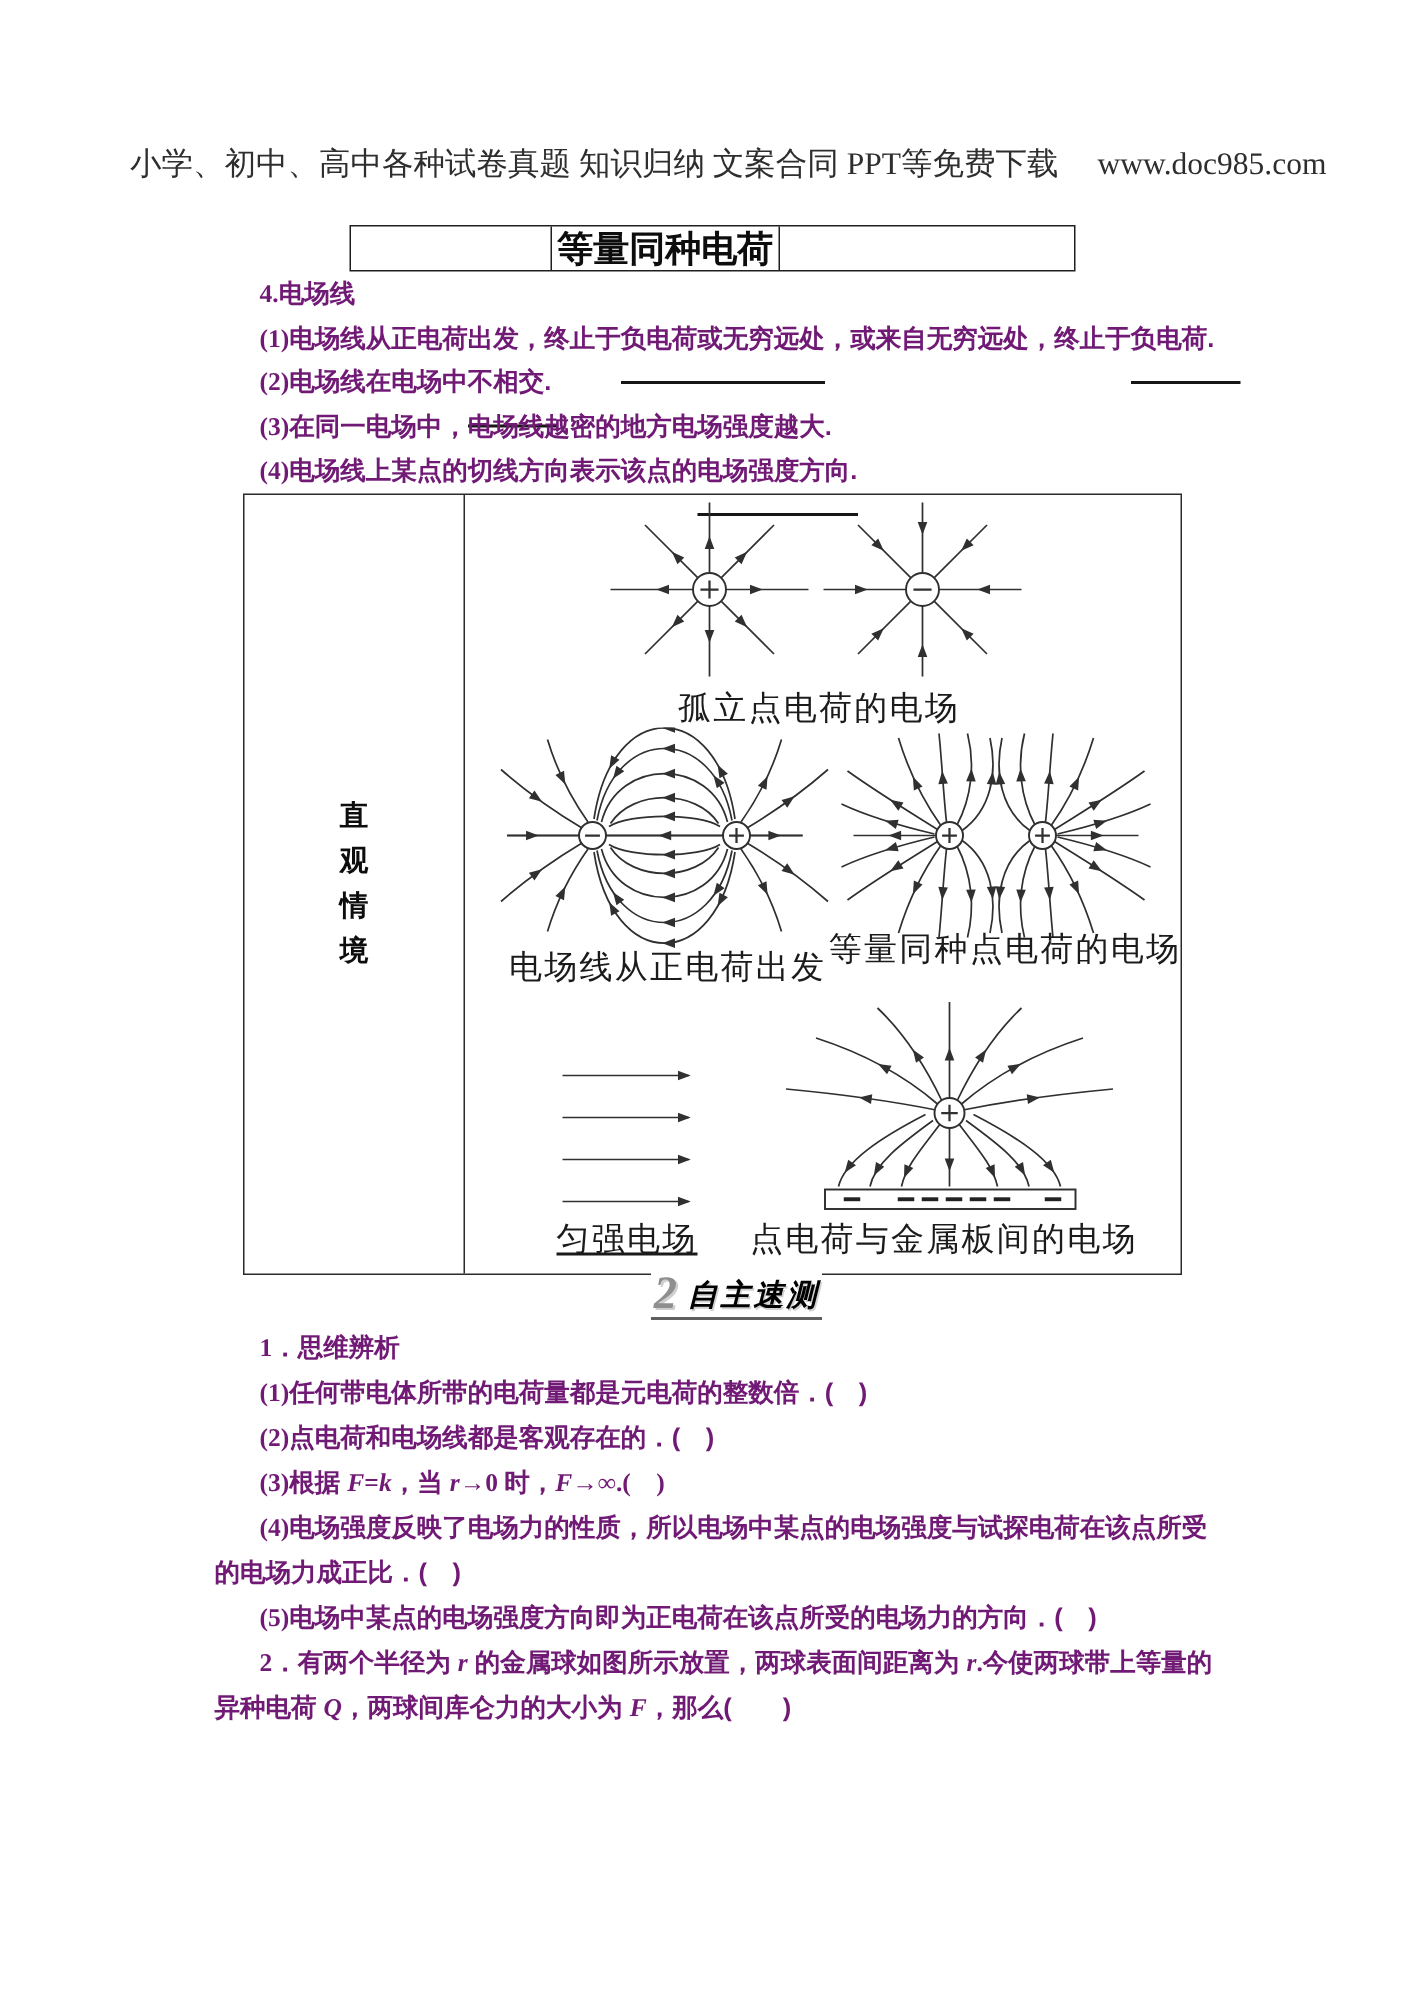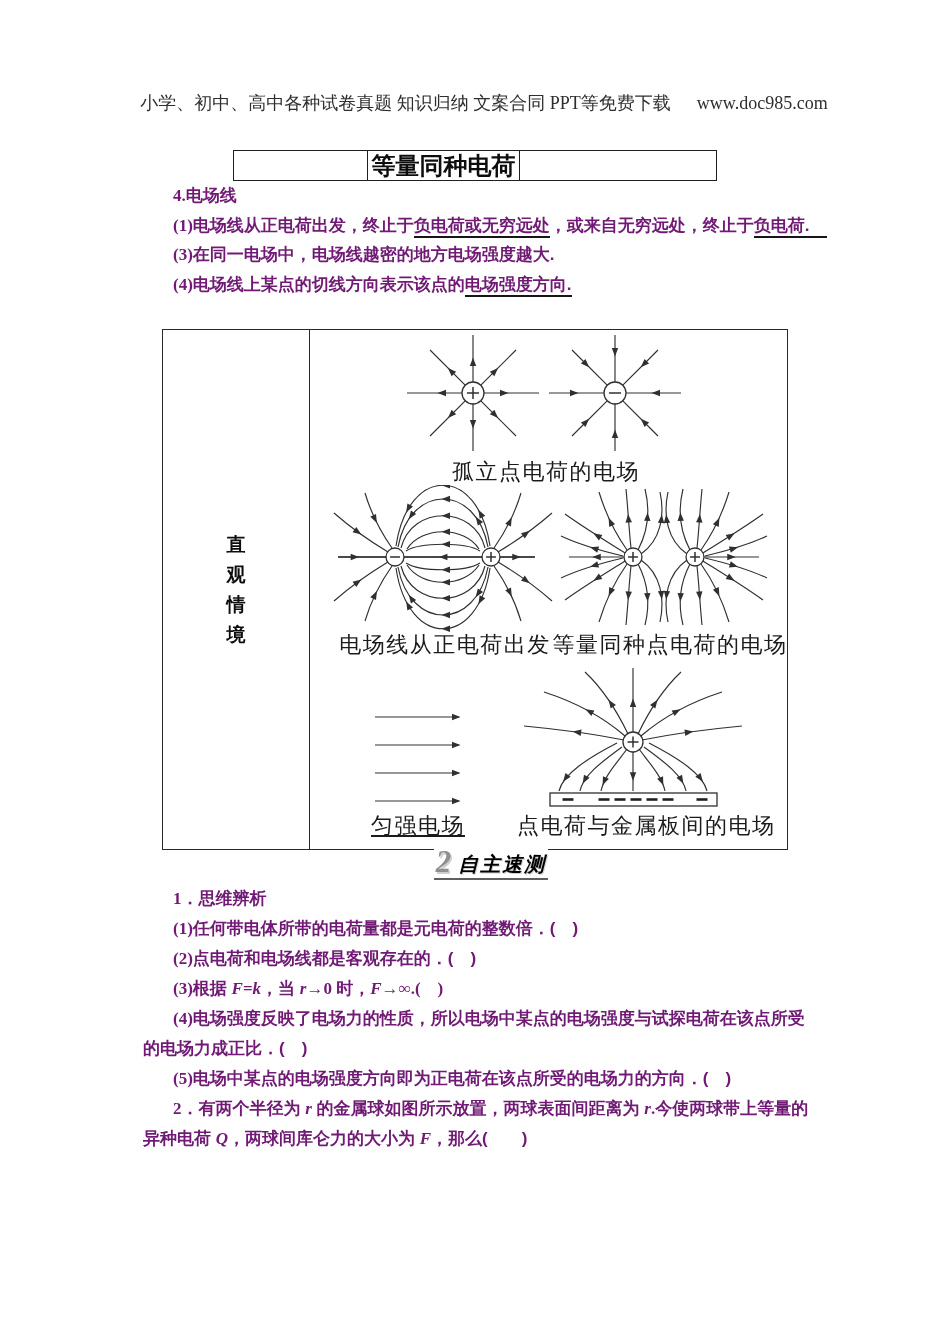--- a/index.html
+++ b/index.html
@@ -1,35 +1,35 @@
 <!DOCTYPE html>
 <html><head>
 <meta charset="utf-8">
 <style>
   html,body{margin:0;padding:0;background:#888;}
   .page{position:relative;width:950px;height:1344px;background:#ffffff;overflow:hidden;
         font-family:"Liberation Sans",sans-serif;}
   
   .header{position:absolute;top:70px;left:0;width:950px;text-align:center;
-          font-family:"Liberation Serif",serif;font-size:18px;color:#2e2e2e;white-space:pre;}
+          font-family:"Liberation Serif",serif;font-size:21px;color:#2e2e2e;white-space:pre;}
   .hgap{display:inline-block;width:26px;}
   
   .top-table{position:absolute;left:233px;top:150px;width:484px;height:31px;display:flex;
              border:1.6px solid #1f1f1f;box-sizing:border-box;}
   .tcell{height:100%;box-sizing:border-box;}
   .tcell.c1{width:134px;border-right:1.4px solid #1f1f1f;}
   .tcell.c2{width:152px;border-right:1.4px solid #1f1f1f;display:flex;align-items:center;justify-content:center;
             font-weight:bold;font-size:24px;color:#0d0d0d;}
   .tcell.c3{flex:1;}
   
   .textblock{position:absolute;left:143px;width:760px;color:#701a75;}
   .tline{white-space:pre;height:29.5px;line-height:29.5px;font-size:17px;font-weight:bold;}
   .quiz .tline{height:30px;line-height:30px;}
   .tline.ind{padding-left:30px;}
-  .tline .u{border-bottom:2px solid #161616;padding-bottom:1px;}
+  .tline .u{border-bottom:2px solid #161616;padding-bottom:19px;}
   .tline .sn{font-family:"Liberation Serif",serif;font-weight:700;}
   .tline .v{font-family:"Liberation Serif",serif;font-style:italic;font-weight:700;}
   
   .big-table{position:absolute;left:162px;top:329px;width:626px;height:521px;
              border:1.6px solid #2a2a2a;box-sizing:border-box;display:flex;}
   .left-cell{width:147px;border-right:1.5px solid #2a2a2a;box-sizing:border-box;
              display:flex;flex-direction:column;align-items:center;justify-content:center;gap:11px;}
   .vchar{font-size:19px;font-weight:bold;color:#0d0d0d;line-height:19px;}
   .right-cell{position:relative;flex:1;}
   .right-cell svg{position:absolute;}
@@ -55,20 +55,21 @@
 
   <div class="top-table">
     <div class="tcell c1"></div>
     <div class="tcell c2">等量同种电荷</div>
     <div class="tcell c3"></div>
   </div>
 
   <div class="textblock sec4" style="top:181px;">
       <div class="tline ind"><span class="sn">4.</span><span>电场线</span></div>
       <div class="tline ind"><span class="sn">(1)</span><span>电场线从正电荷出发，终止于</span><span class="u">负电荷或无穷远处</span><span>，或来自无穷远处，终止于</span><span class="u">负电荷.</span><span class="u">　</span></div>
+      <div class="tline ind"><span class="sn">(2)</span><span>电场线在电场中</span><span class="u">不相交.</span><span class="u"> </span></div>
       <div class="tline ind"><span class="sn">(3)</span><span>在同一电场中，电场线越密的地方电场强度越大.</span></div>
       <div class="tline ind"><span class="sn">(4)</span><span>电场线上某点的切线方向表示该点的</span><span class="u">电场强度方向.</span></div>
     </div>
 
   <div class="big-table">
     <div class="left-cell">
         <div class="vchar">直</div>
         <div class="vchar">观</div>
         <div class="vchar">情</div>
         <div class="vchar">境</div>
@@ -226,21 +227,21 @@
           <path d="M149,73 C170,78 192,84 211,93" fill="none" stroke="#303030" stroke-width="1.15"></path>
           <path d="M1.5,0 L-7,3.2 L-7,-3.2 Z" fill="#303030" transform="translate(180.51829528808594,81.42867279052734) rotate(17.160803985101353)"></path>
           <circle cx="77" cy="72" r="9" fill="#fff" stroke="#303030" stroke-width="1.3"></circle>
           <line x1="72.05" y1="72" x2="81.95" y2="72" stroke="#303030" stroke-width="1.5"></line>
           <line x1="77" y1="67.05" x2="77" y2="76.95" stroke="#303030" stroke-width="1.5"></line>
           <circle cx="139" cy="72" r="9" fill="#fff" stroke="#303030" stroke-width="1.3"></circle>
           <line x1="134.05" y1="72" x2="143.95" y2="72" stroke="#303030" stroke-width="1.5"></line>
           <line x1="139" y1="67.05" x2="139" y2="76.95" stroke="#303030" stroke-width="1.5"></line>
         </svg>
       <div class="cap" style="left:0px;top:300px;width:270px;">电场线从正电荷出发</div>
-      <div class="cap" style="left:240px;top:300px;width:240px;">等量同种点电荷的电场</div>
+      <div class="cap" style="left:240px;top:288px;width:240px;">等量同种点电荷的电场</div>
 
       <svg id="svg-uniform" style="left:61px;top:379px;" width="100" height="100" viewBox="0 0 100 100">
           <path d="M4,8 L88,8" fill="none" stroke="#303030" stroke-width="1.15"></path>
           <path d="M1.5,0 L-7,3.2 L-7,-3.2 Z" fill="#303030" transform="translate(88,8) rotate(0)"></path>
           <path d="M4,36 L88,36" fill="none" stroke="#303030" stroke-width="1.15"></path>
           <path d="M1.5,0 L-7,3.2 L-7,-3.2 Z" fill="#303030" transform="translate(88,36) rotate(0)"></path>
           <path d="M4,64 L88,64" fill="none" stroke="#303030" stroke-width="1.15"></path>
           <path d="M1.5,0 L-7,3.2 L-7,-3.2 Z" fill="#303030" transform="translate(88,64) rotate(0)"></path>
           <path d="M4,92 L88,92" fill="none" stroke="#303030" stroke-width="1.15"></path>
           <path d="M1.5,0 L-7,3.2 L-7,-3.2 Z" fill="#303030" transform="translate(88,92) rotate(0)"></path>
@@ -280,21 +281,21 @@
           <rect x="34" y="128" width="167" height="13" fill="#fff" stroke="#303030" stroke-width="1.3"></rect>
           <rect x="46.5" y="133.2" width="11" height="2.6" fill="#222"></rect>
           <rect x="82.5" y="133.2" width="11" height="2.6" fill="#222"></rect>
           <rect x="98.5" y="133.2" width="11" height="2.6" fill="#222"></rect>
           <rect x="114.5" y="133.2" width="11" height="2.6" fill="#222"></rect>
           <rect x="130.5" y="133.2" width="11" height="2.6" fill="#222"></rect>
           <rect x="146.5" y="133.2" width="11" height="2.6" fill="#222"></rect>
           <rect x="180.5" y="133.2" width="11" height="2.6" fill="#222"></rect>
         </svg>
       <div class="cap" style="left:28px;top:481px;width:160px;text-decoration:underline;">匀强电场</div>
-      <div class="cap" style="left:207px;top:481px;width:240px;">点电荷与金属板间的电场</div>
+      <div class="cap" style="left:190px;top:481px;width:240px;">点电荷与金属板间的电场</div>
     </div>
   </div>
 
   <div class="badge">
     <span class="badge-num">2</span>
     <span class="badge-label">自主速测</span>
   </div>
 
   <div class="textblock quiz" style="top:884px;">
       <div class="tline ind"><span class="sn">1．</span><span>思维辨析</span></div>

